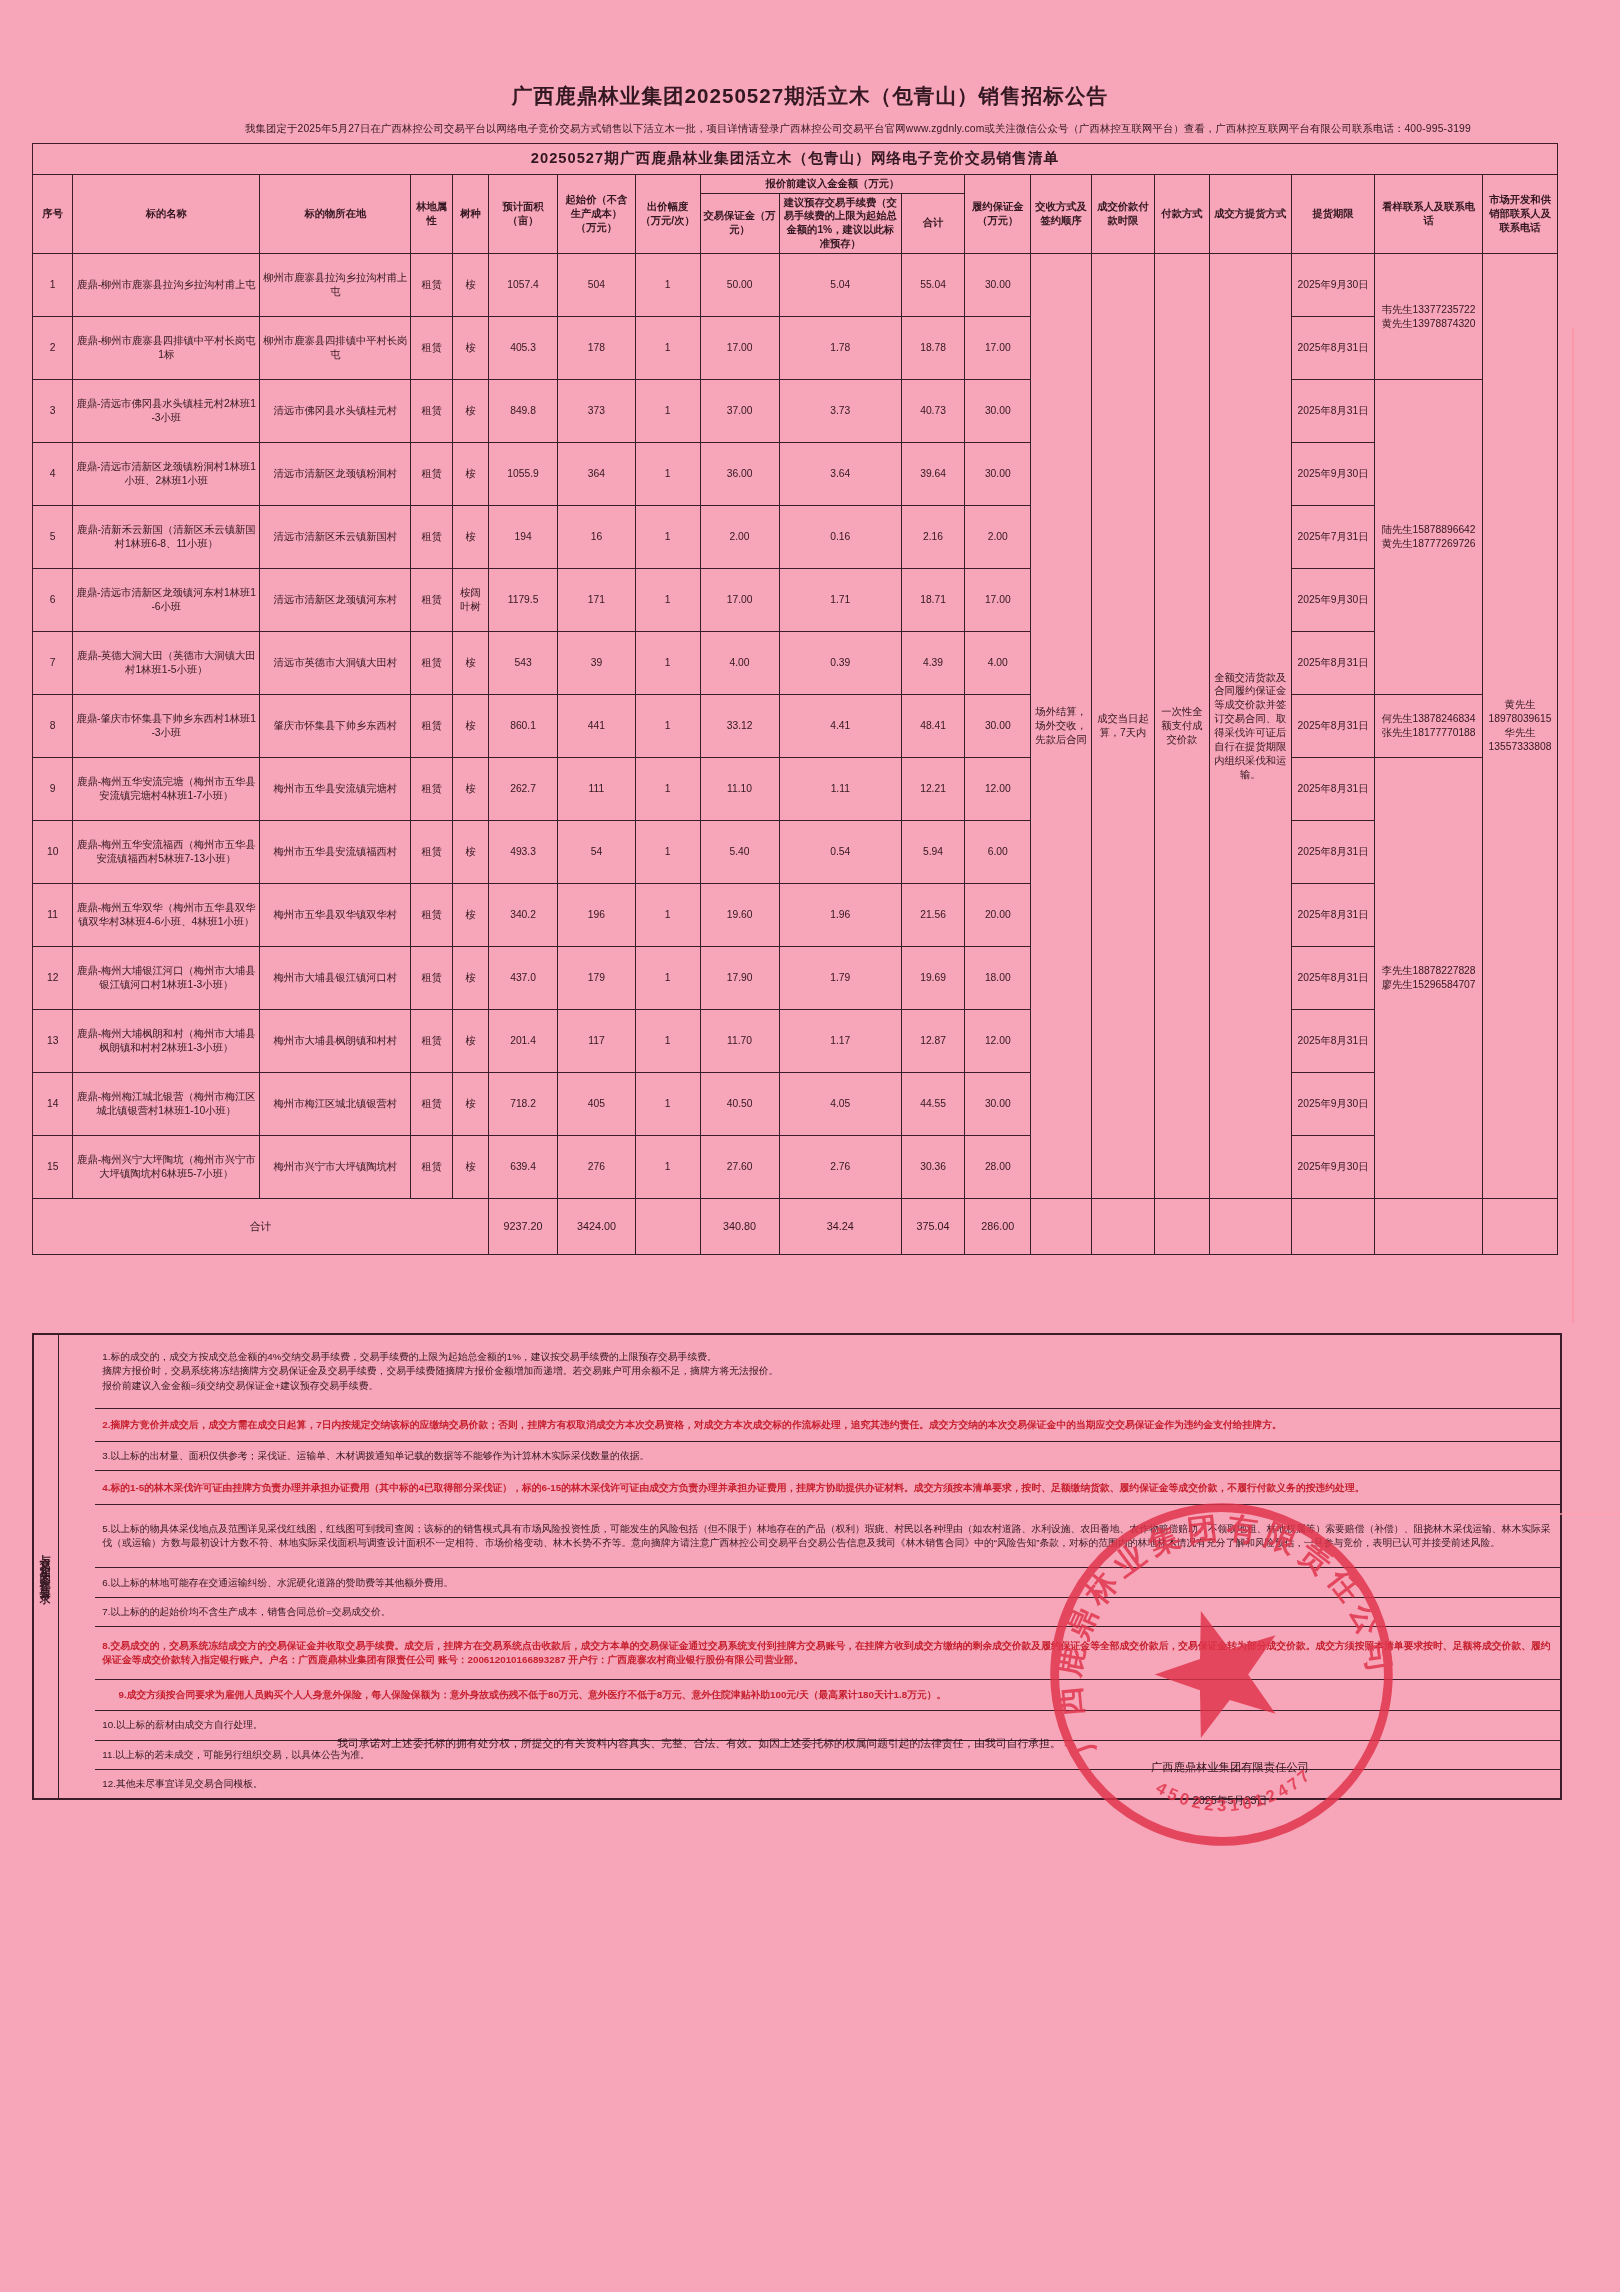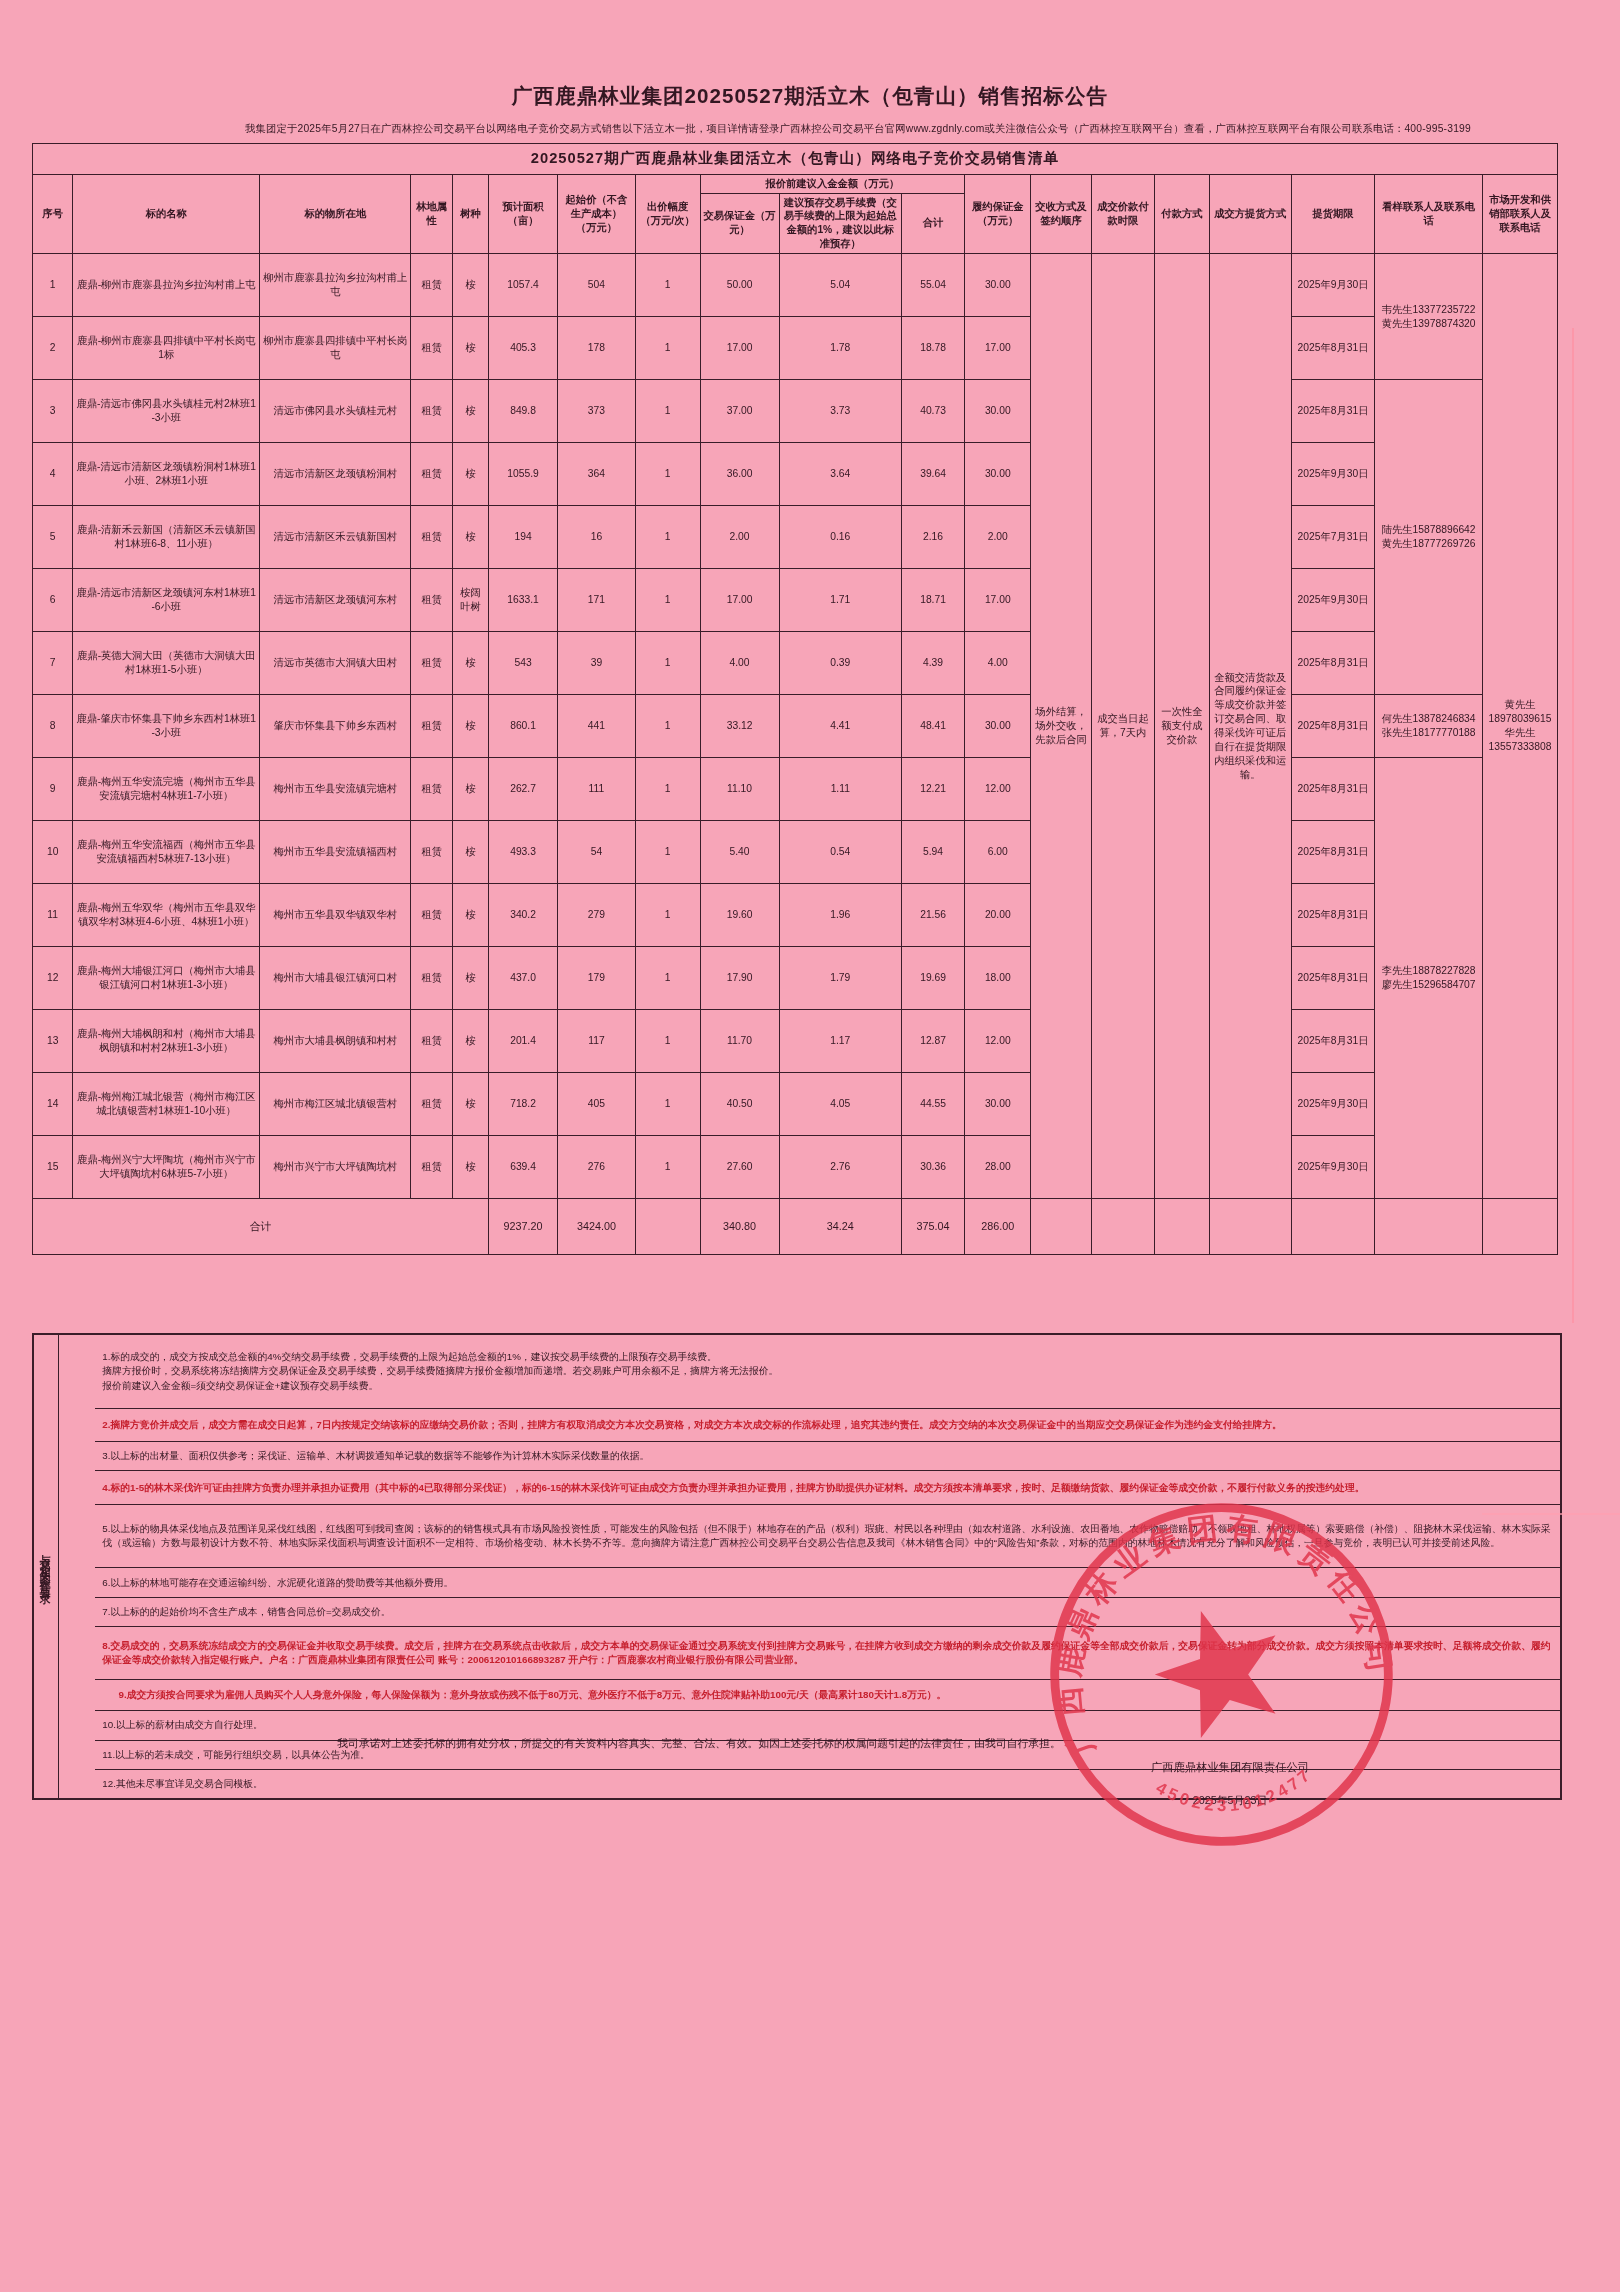--- a/index.html
+++ b/index.html
@@ -174,21 +174,21 @@
           <td>2.16</td>
           <td>2.00</td>
           <td>2025年7月31日</td>
         </tr>
         <tr>
           <td>6</td>
           <td>鹿鼎-清远市清新区龙颈镇河东村1林班1-6小班</td>
           <td>清远市清新区龙颈镇河东村</td>
           <td>租赁</td>
           <td>桉阔叶树</td>
-          <td>1633.1</td>
+          <td>1179.5</td>
           <td>171</td>
           <td>1</td>
           <td>17.00</td>
           <td>1.71</td>
           <td>18.71</td>
           <td>17.00</td>
           <td>2025年9月30日</td>
         </tr>
         <tr>
           <td>7</td>
@@ -254,21 +254,21 @@
           <td>6.00</td>
           <td>2025年8月31日</td>
         </tr>
         <tr>
           <td>11</td>
           <td>鹿鼎-梅州五华双华（梅州市五华县双华镇双华村3林班4-6小班、4林班1小班）</td>
           <td>梅州市五华县双华镇双华村</td>
           <td>租赁</td>
           <td>桉</td>
           <td>340.2</td>
-          <td>279</td>
+          <td>196</td>
           <td>1</td>
           <td>19.60</td>
           <td>1.96</td>
           <td>21.56</td>
           <td>20.00</td>
           <td>2025年8月31日</td>
         </tr>
         <tr>
           <td>12</td>
           <td>鹿鼎-梅州大埔银江河口（梅州市大埔县银江镇河口村1林班1-3小班）</td>

